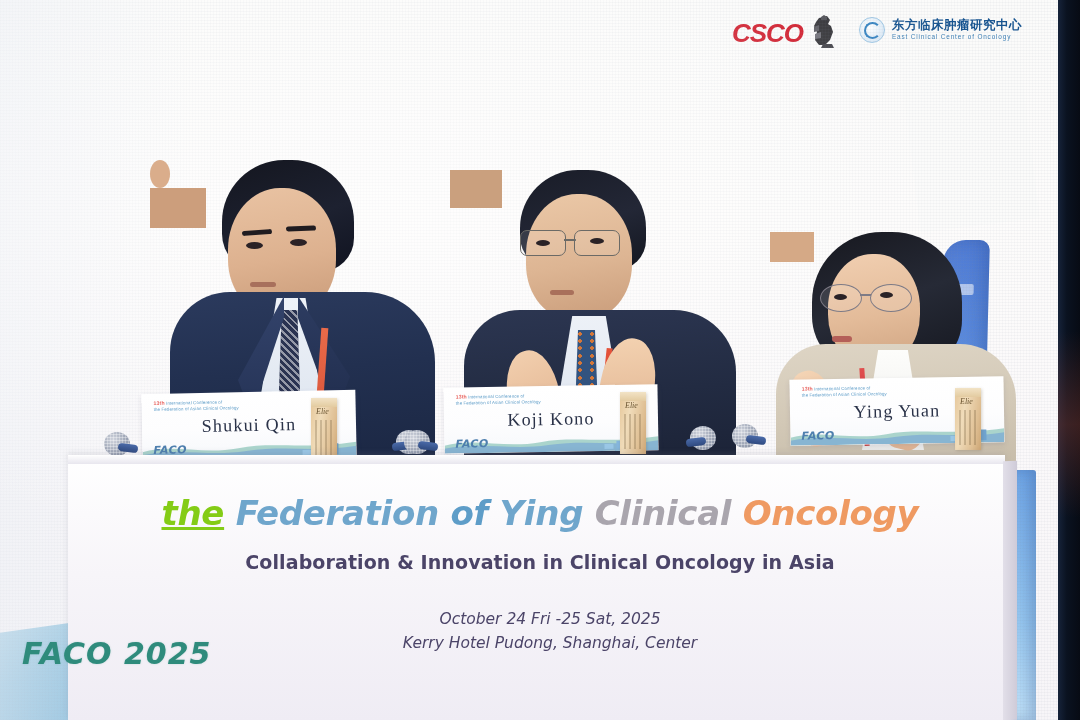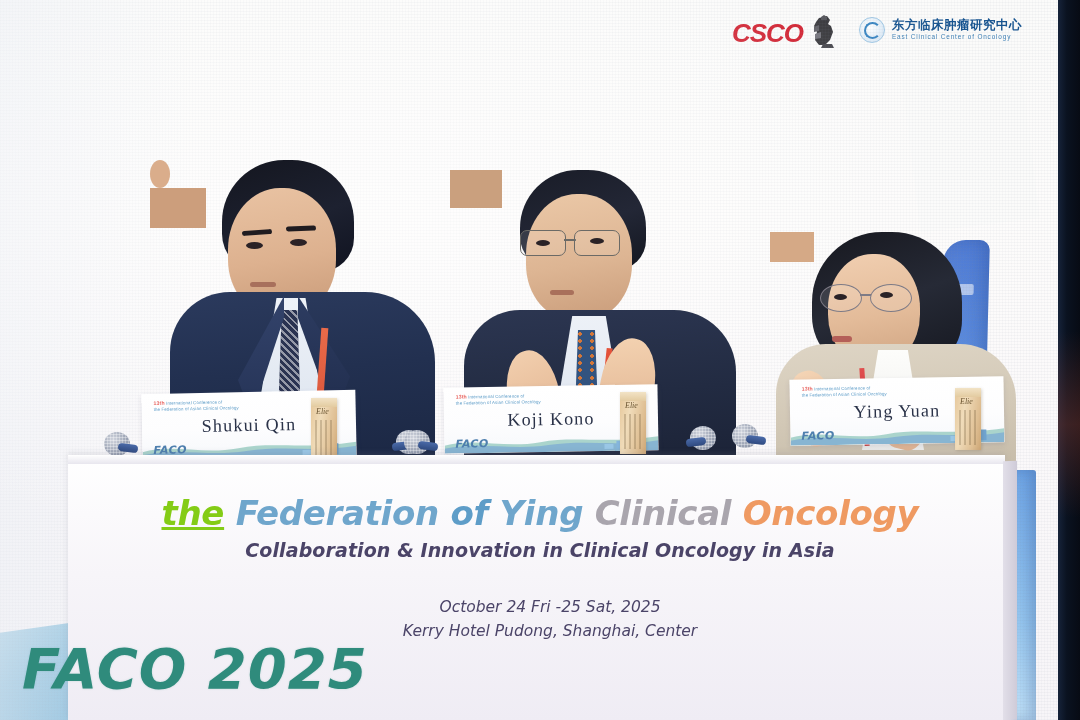--- a/index.html
+++ b/index.html
@@ -109,32 +109,32 @@
     font-size:34px;line-height:1.26;white-space:nowrap;
   }
   .num13{font-size:42px;color:#f4706e;letter-spacing:-2px;}
   .sup-th{font-size:17px;color:#6e9cc4;vertical-align:super;margin-left:1px;margin-right:5px;}
   .g-blue{color:#5e9dc8;}
   .g-blue2{color:#6fa6cc;}
   .g-grey{color:#a9a5ad;}
   .g-orange{color:#ef9a62;}
   .g-teal{color:#84cc16;text-decoration:underline;}
   .subtitle{
-    margin-top:4px;font-style:italic;font-weight:600;font-size:19px;color:#4b4468;
+    margin-top:16px;font-weight:600;font-size:19px;color:#4b4468;
     letter-spacing:.1px;
   }
   .meta{
     margin-top:34px;font-style:italic;font-size:15.5px;color:#4b4468;line-height:1.55;margin-left:20px;
   }
 
   
   .faco-mark{
     position:absolute;left:22px;top:636px;
     font-family:"DejaVu Sans",sans-serif;font-weight:bold;font-style:italic;
-    font-size:56px;letter-spacing:1px;color:#2f8b7c;
+    font-size:30px;letter-spacing:1px;color:#2f8b7c;
     text-shadow:0 0 2px rgba(47,139,124,.25);
   }
 
   
   .table{
     position:absolute;left:68px;top:455px;width:937px;height:265px;
     background:linear-gradient(180deg,#ffffff 0%,#f7f5f9 45%,#efecf4 100%);
     box-shadow:0 -2px 6px rgba(120,120,140,.18);
   }
   .table-top{

